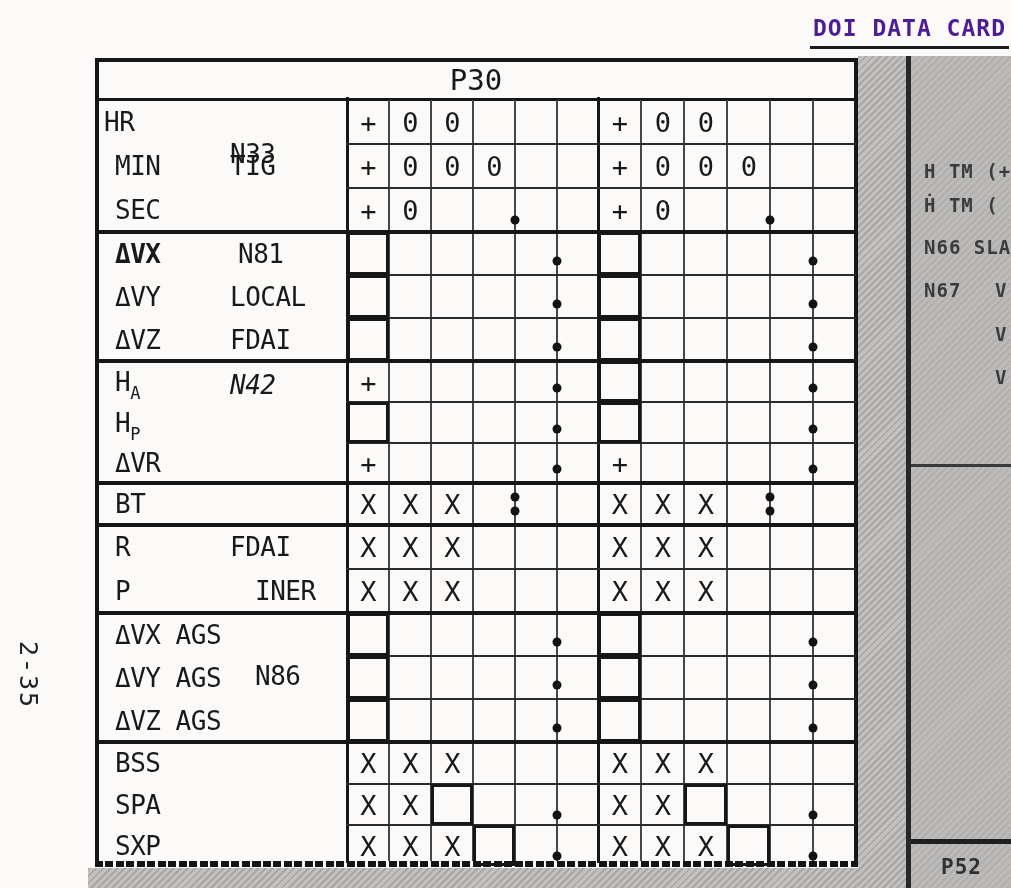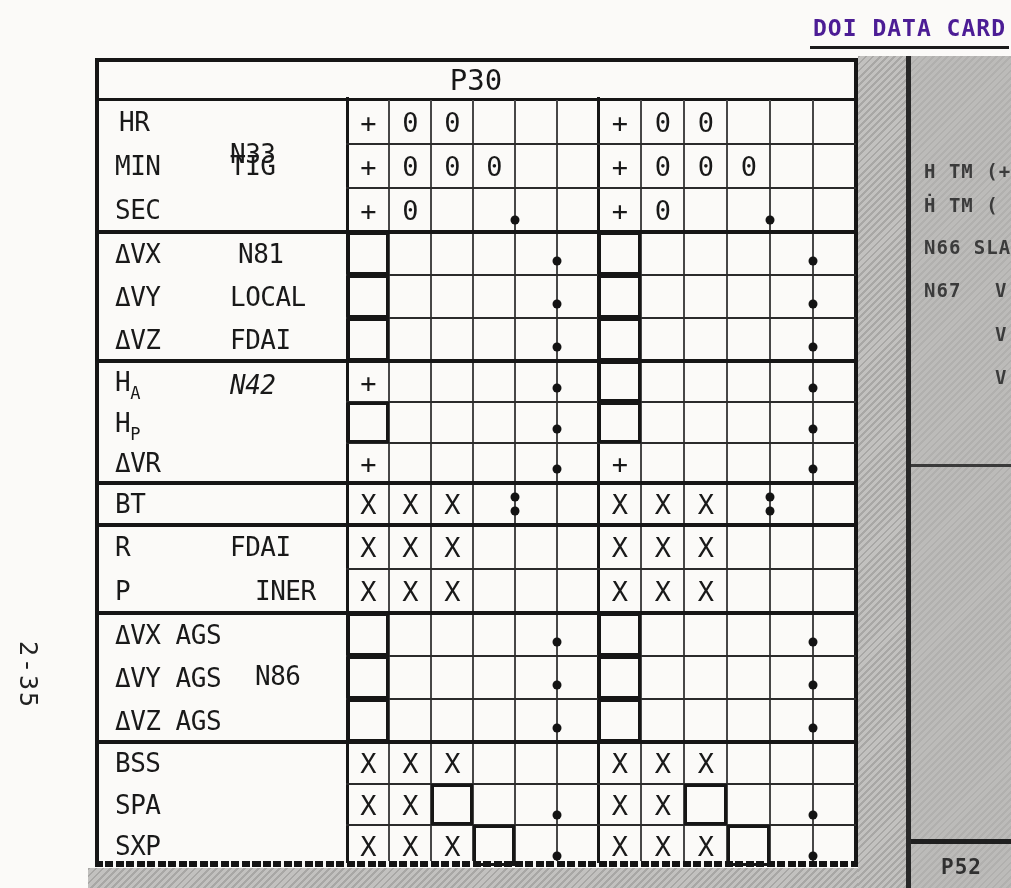--- a/index.html
+++ b/index.html
@@ -70,21 +70,21 @@
     <div class="ln" style="left: 769.25px; top: 100px; width: 1.5px; height: 761px; background: rgb(71, 71, 71);"></div>
     <div class="ln" style="left: 556.25px; top: 100px; width: 1.5px; height: 761px; background: rgb(71, 71, 71);"></div>
     <div class="ln" style="left: 812.25px; top: 100px; width: 1.5px; height: 761px; background: rgb(71, 71, 71);"></div>
     <div class="ln" style="left: 346px; top: 142.75px; width: 510px; height: 2.5px; background: rgb(43, 43, 43);"></div>
     <span class="mark" style="left: 368px; top: 122px;">+</span>
     <span class="mark" style="left: 410px; top: 122px;">0</span>
     <span class="mark" style="left: 452px; top: 122px;">0</span>
     <span class="mark" style="left: 619.5px; top: 122px;">+</span>
     <span class="mark" style="left: 662.5px; top: 122px;">0</span>
     <span class="mark" style="left: 705.5px; top: 122px;">0</span>
-    <span class="lblwrap" style="left: 119px; top: 122px;"><span>HR</span></span>
+    <span class="lblwrap" style="left: 104px; top: 122px;"><span>HR</span></span>
     <span class="lblwrap" style="left: 230px; top: 122px; margin-top: 32px;">N33</span>
     <div class="ln" style="left: 346px; top: 186.75px; width: 510px; height: 2.5px; background: rgb(43, 43, 43);"></div>
     <span class="mark" style="left: 368px; top: 166px;">+</span>
     <span class="mark" style="left: 410px; top: 166px;">0</span>
     <span class="mark" style="left: 452px; top: 166px;">0</span>
     <span class="mark" style="left: 494px; top: 166px;">0</span>
     <span class="mark" style="left: 619.5px; top: 166px;">+</span>
     <span class="mark" style="left: 662.5px; top: 166px;">0</span>
     <span class="mark" style="left: 705.5px; top: 166px;">0</span>
     <span class="mark" style="left: 748.5px; top: 166px;">0</span>
@@ -96,21 +96,21 @@
     <span class="mark" style="left: 662.5px; top: 210px;">0</span>
     <div class="dot" style="left: 515px; top: 220px;"></div>
     <div class="dot" style="left: 770px; top: 220px;"></div>
     <span class="lblwrap" style="left: 115px; top: 210px;"><span>SEC</span></span>
     <div class="ln" style="left: 95px; top: 230px; width: 763px; height: 4px; background: rgb(22, 22, 22);"></div>
     <div class="ln" style="left: 346px; top: 273.75px; width: 510px; height: 2.5px; background: rgb(43, 43, 43);"></div>
     <div class="hbox" style="left: 347px; top: 232px; width: 42px; height: 43px;"></div>
     <div class="hbox" style="left: 598px; top: 232px; width: 43px; height: 43px;"></div>
     <div class="dot" style="left: 557px; top: 261px;"></div>
     <div class="dot" style="left: 813px; top: 261px;"></div>
-    <span class="lblwrap" style="left: 115px; top: 253.5px;"><span>ΔVX</span></span>
+    <span class="lblwrap" style="left: 115px; top: 253.5px; font-weight: bold;"><span>ΔVX</span></span>
     <span class="lblwrap" style="left: 230px; top: 253.5px; margin-left: 8px;">N81</span>
     <div class="ln" style="left: 346px; top: 316.75px; width: 510px; height: 2.5px; background: rgb(43, 43, 43);"></div>
     <div class="hbox" style="left: 347px; top: 275px; width: 42px; height: 43px;"></div>
     <div class="hbox" style="left: 598px; top: 275px; width: 43px; height: 43px;"></div>
     <div class="dot" style="left: 557px; top: 304px;"></div>
     <div class="dot" style="left: 813px; top: 304px;"></div>
     <span class="lblwrap" style="left: 115px; top: 296.5px;"><span>ΔVY</span></span>
     <span class="lblwrap" style="left: 230px; top: 296.5px;">LOCAL</span>
     <div class="hbox" style="left: 347px; top: 318px; width: 42px; height: 43px;"></div>
     <div class="hbox" style="left: 598px; top: 318px; width: 43px; height: 43px;"></div>

